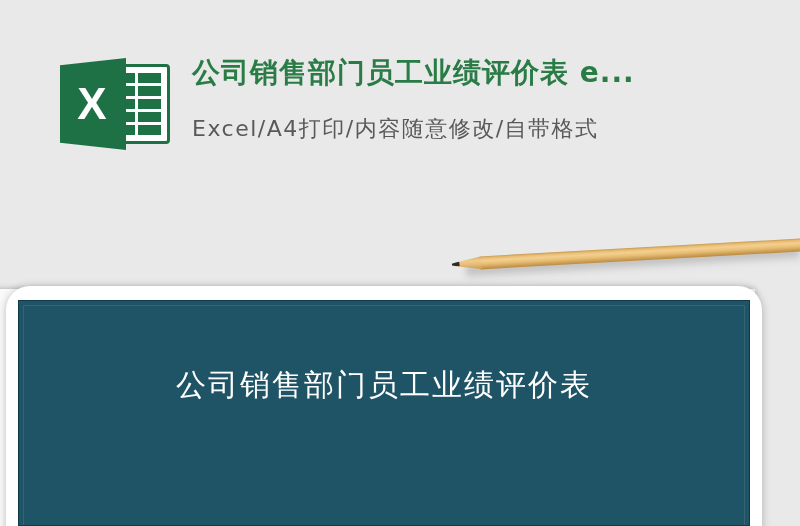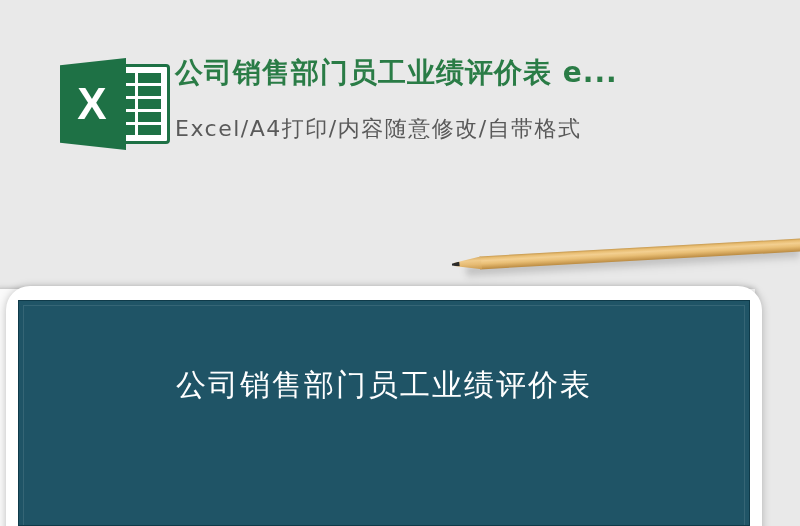--- a/index.html
+++ b/index.html
@@ -52,21 +52,21 @@
     color:#ffffff; font-size:44px; font-weight:bold;
     font-family:"Liberation Sans","DejaVu Sans",sans-serif;
     line-height:1; margin-left:-2px;
   }
   .xl-shadow {
     position:absolute; left:38px; top:8px; width:10px; height:76px;
     background:linear-gradient(to right, rgba(0,0,0,0.16), rgba(0,0,0,0.02));
   }
 
   
-  #header-text { margin-left:5px; padding-top:4px; }
+  #header-text { margin-left:22px; padding-top:4px; }
   #doc-title {
     color:#2a7c46;
     font-size:28px;
     font-weight:bold;
     letter-spacing:1px;
     white-space:nowrap;
     line-height:1.2;
     font-family:"DejaVu Sans","Liberation Sans",sans-serif;
   }
   #doc-subtitle {

